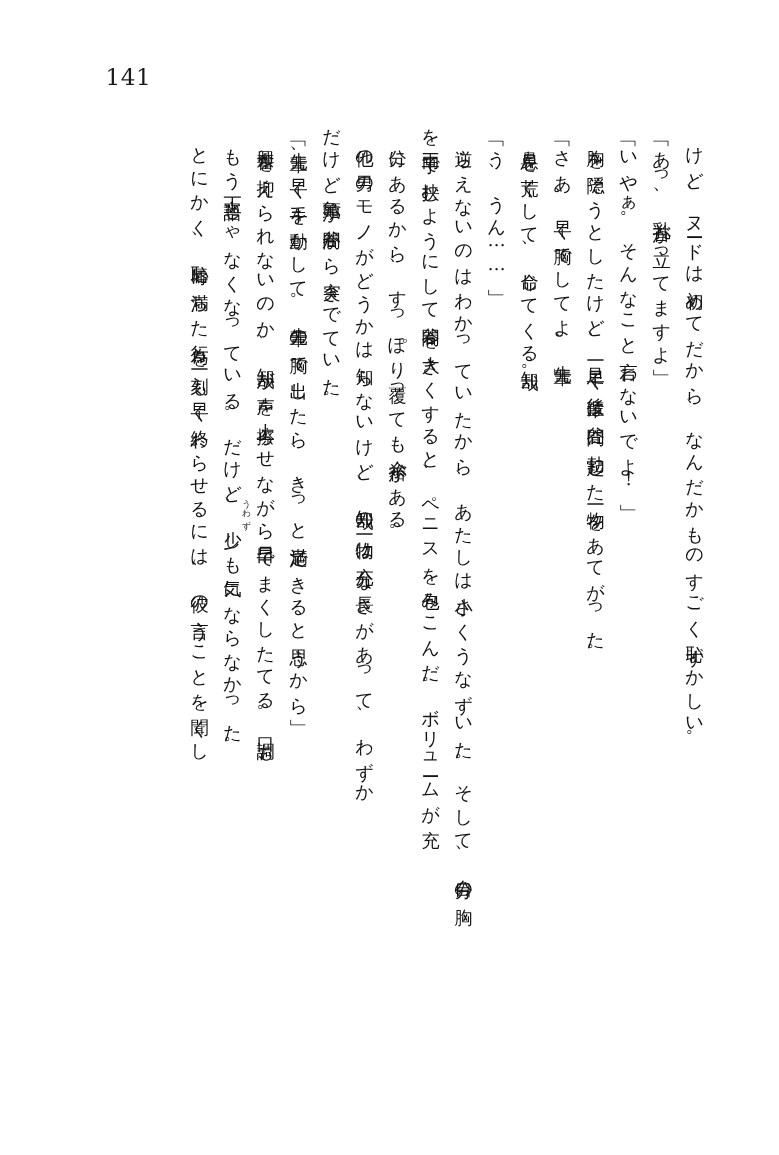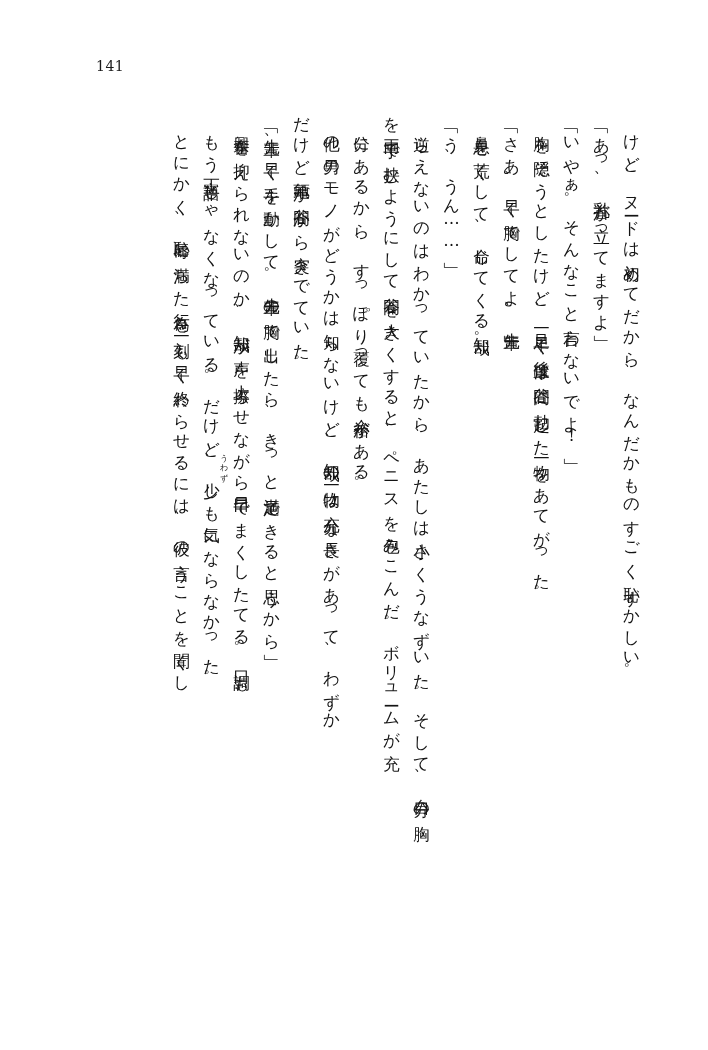--- a/index.html
+++ b/index.html
@@ -17,21 +17,21 @@
   #page {
     position: relative;
     width: 708px;
     height: 1050px;
     background: #ffffff;
   }
   #page-number {
     position: absolute;
     top: 58px;
     left: 96px;
-    font-size: 14px;
+    font-size: 21px;
     letter-spacing: 0.5px;
     color: #1a1a1a;
     font-family: "DejaVu Serif", "Liberation Serif", serif;
   }
   #text-body {
     position: absolute;
     top: 105px;
     left: 62px;
     width: 584px;
     height: 865px;

